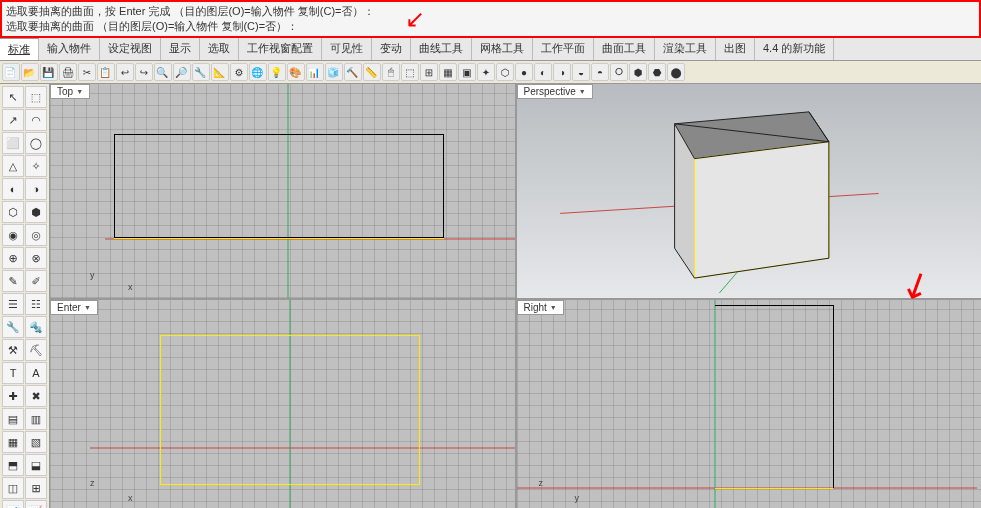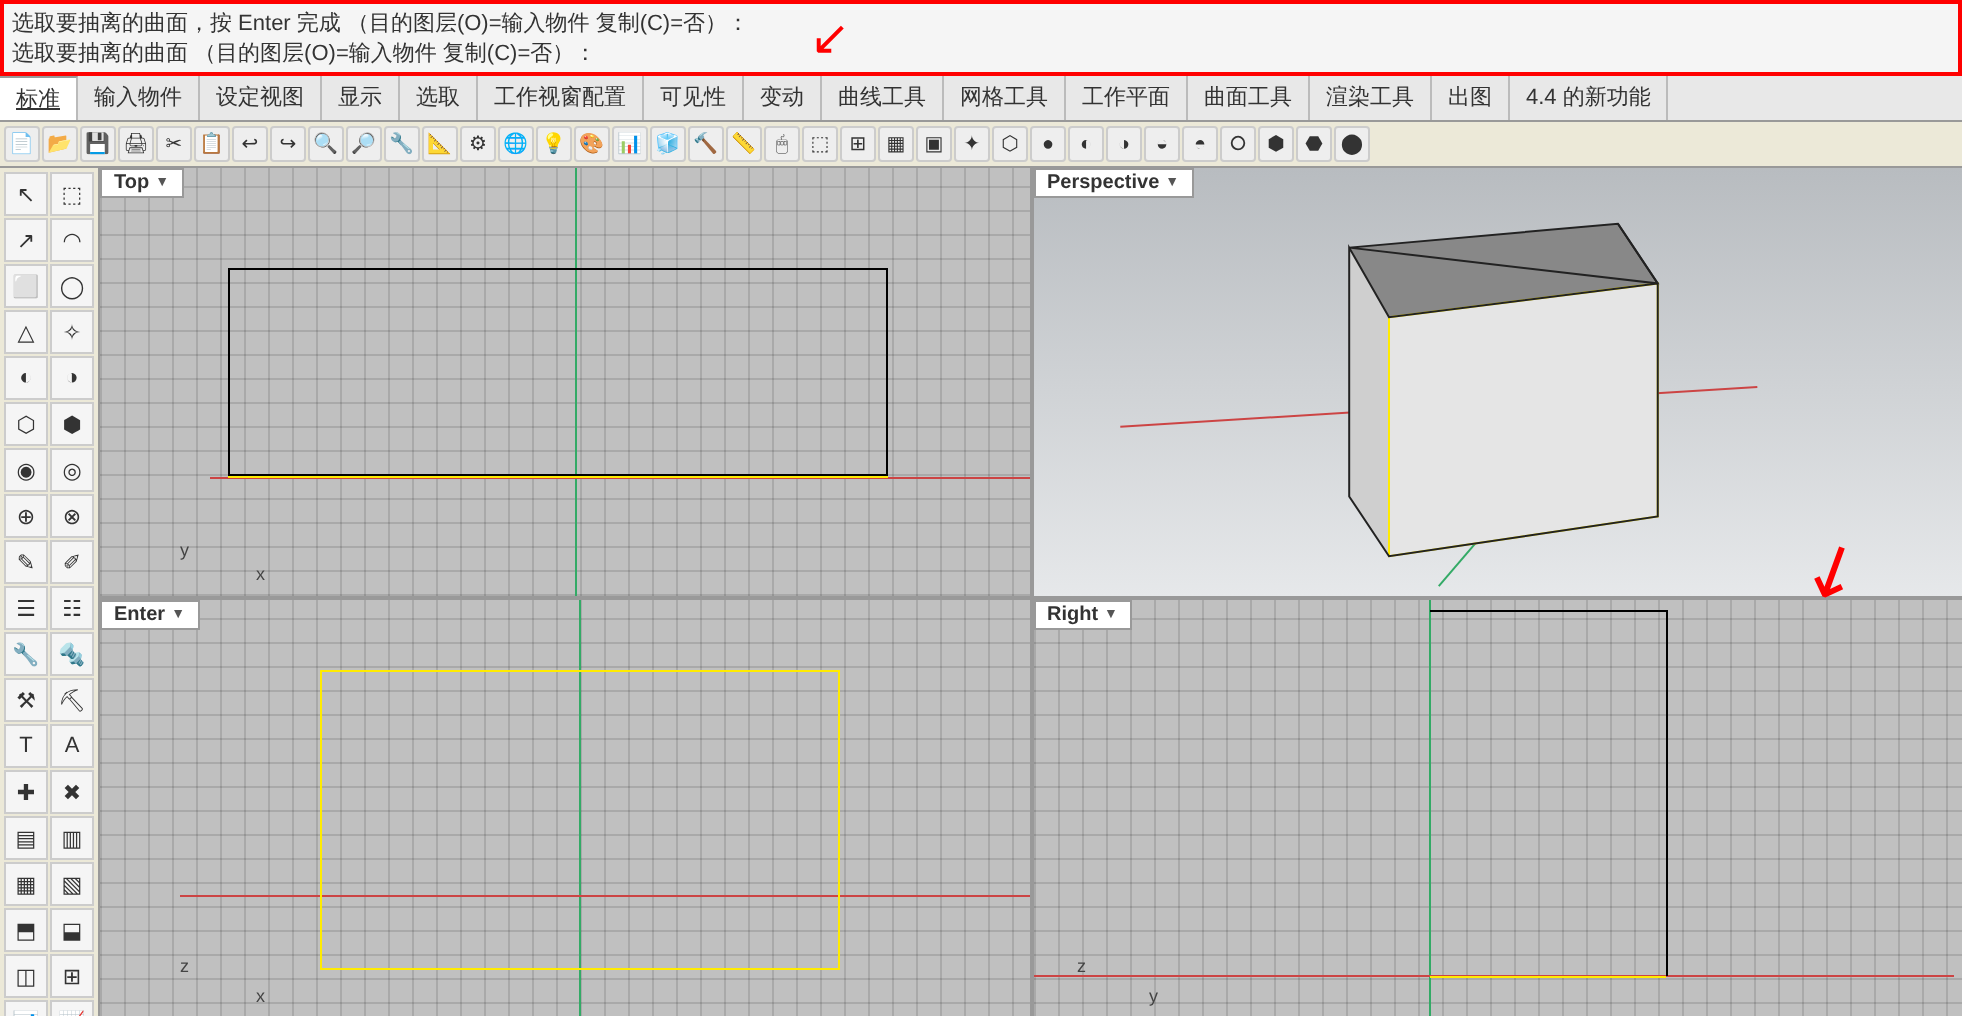--- a/index.html
+++ b/index.html
@@ -15,21 +15,21 @@
 
 .toolbar-row { display: flex; background: #ece9d8; border-bottom: 1px solid #999; padding: 2px; gap: 1px; }
 .tool-icon { width: 18px; height: 18px; border: 1px solid #ccc; background: #eee; display: inline-flex; align-items: center; justify-content: center; font-size: 10px; cursor: pointer; border-radius: 2px; }
 
 .main { display: flex; height: 430px; }
 .left-tools { width: 50px; background: #ece9d8; border-right: 1px solid #999; padding: 2px; display: grid; grid-template-columns: 1fr 1fr; gap: 1px; align-content: start; }
 .tbtn { width: 22px; height: 22px; border: 1px solid #ccc; background: #f5f5f5; cursor: pointer; display: flex; align-items: center; justify-content: center; font-size: 11px; }
 
 .viewports { flex: 1; display: grid; grid-template-columns: 1fr 1fr; grid-template-rows: 1fr 1fr; gap: 2px; background: #999; position: relative; }
 .viewport { background: #c0c0c0; position: relative; overflow: hidden; }
-.vp-label { position: absolute; top: 0; left: 0; background: #fff; border: 1px solid #999; padding: 1px 6px; font-size: 10px; cursor: pointer; z-index: 5; display: flex; align-items: center; gap: 3px; font-weight: bold; }
+.vp-label { position: absolute; top: 0; left: 0; background: #fff; border: 1px solid #999; padding: 1px 6px; font-size: 10px; cursor: pointer; z-index: 5; display: flex; align-items: center; gap: 3px; }
 .vp-label .arrow { font-size: 7px; color: #555; }
 
 .grid-bg::before { content: ""; position: absolute; inset: 0;
   background-image: repeating-linear-gradient(0deg, rgba(0,0,0,0.12) 0, rgba(0,0,0,0.12) 1px, transparent 1px, transparent 12px),
                     repeating-linear-gradient(90deg, rgba(0,0,0,0.12) 0, rgba(0,0,0,0.12) 1px, transparent 1px, transparent 12px);
 }
 .gradient-bg { background: linear-gradient(#b8bcc0, #e6e8ea); padding-left: 44px; }
 
 .rect-outline { position: absolute; border: 1px solid #000; background: transparent; }
 .rect-yellow { position: absolute; border: 1px solid #ffeb00; background: transparent; }

